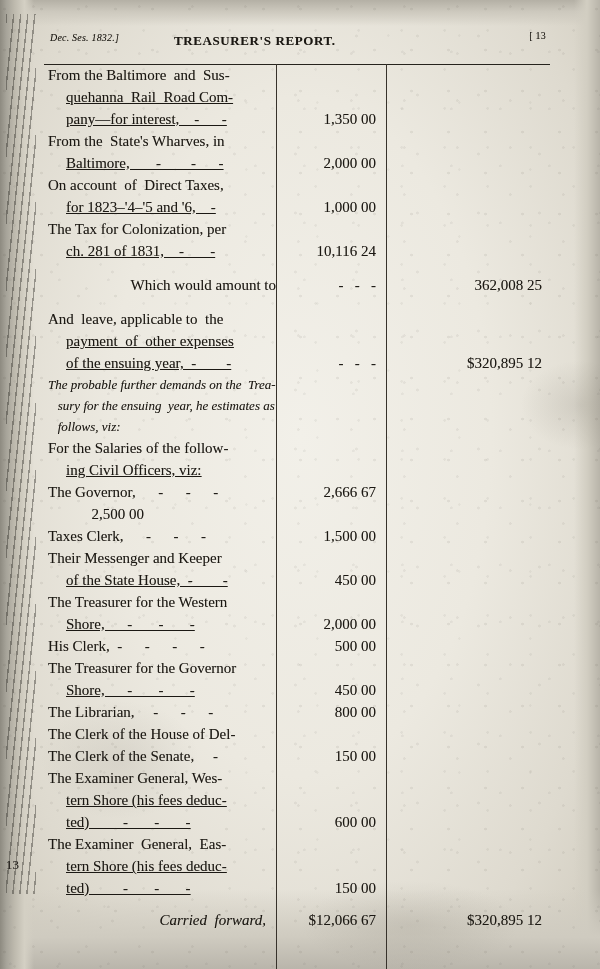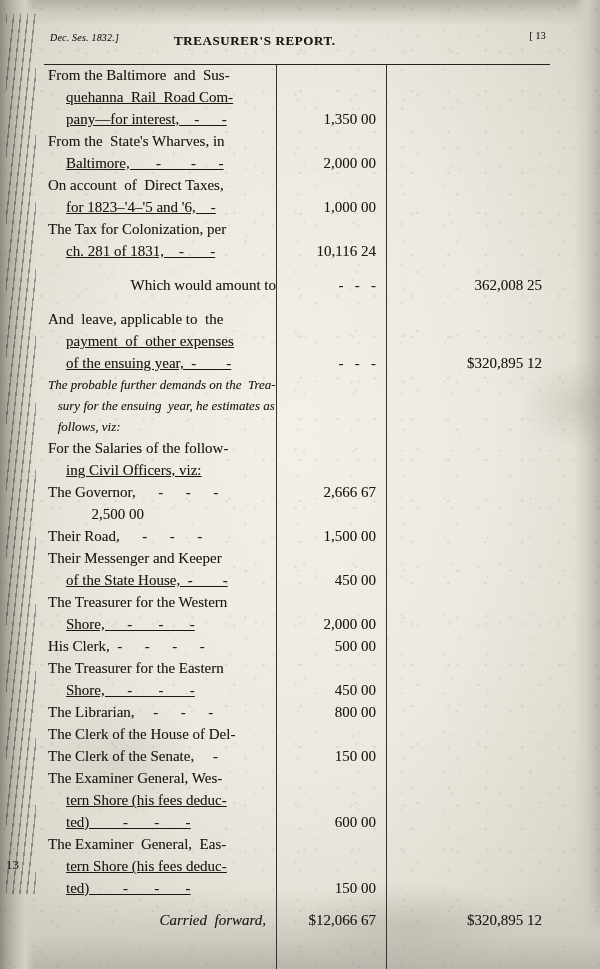--- a/index.html
+++ b/index.html
@@ -312,21 +312,21 @@
           <div class="row">
             <div class="c-desc">The Governor,      -      -      -</div>
             <div class="c-a">2,666 67</div>
             <div class="c-b"></div>
           </div>
           <div class="row">
             <div class="c-a">2,500 00</div>
             <div class="c-b"></div>
           </div>
           <div class="row">
-            <div class="c-desc">Their Road,      -      -      -</div>
+            <div class="c-desc">Taxes Clerk,      -      -      -</div>
             <div class="c-a">1,500 00</div>
             <div class="c-b"></div>
           </div>
           <div class="row">
             <div class="c-desc">Their Messenger and Keeper</div>
             <div class="c-a"></div>
             <div class="c-b"></div>
           </div>
           <div class="row">
             <div class="c-desc ind">of the State House,  -        -</div>
@@ -342,21 +342,21 @@
             <div class="c-desc ind">Shore,      -       -       -</div>
             <div class="c-a">2,000 00</div>
             <div class="c-b"></div>
           </div>
           <div class="row">
             <div class="c-desc">His Clerk,  -      -      -      -</div>
             <div class="c-a">500 00</div>
             <div class="c-b"></div>
           </div>
           <div class="row">
-            <div class="c-desc">The Treasurer for the Eastern</div>
+            <div class="c-desc">The Treasurer for the Governor</div>
             <div class="c-a"></div>
             <div class="c-b"></div>
           </div>
           <div class="row">
             <div class="c-desc ind">Shore,      -       -       -</div>
             <div class="c-a">450 00</div>
             <div class="c-b"></div>
           </div>
           <div class="row">
             <div class="c-desc">The Librarian,     -      -      -</div>

